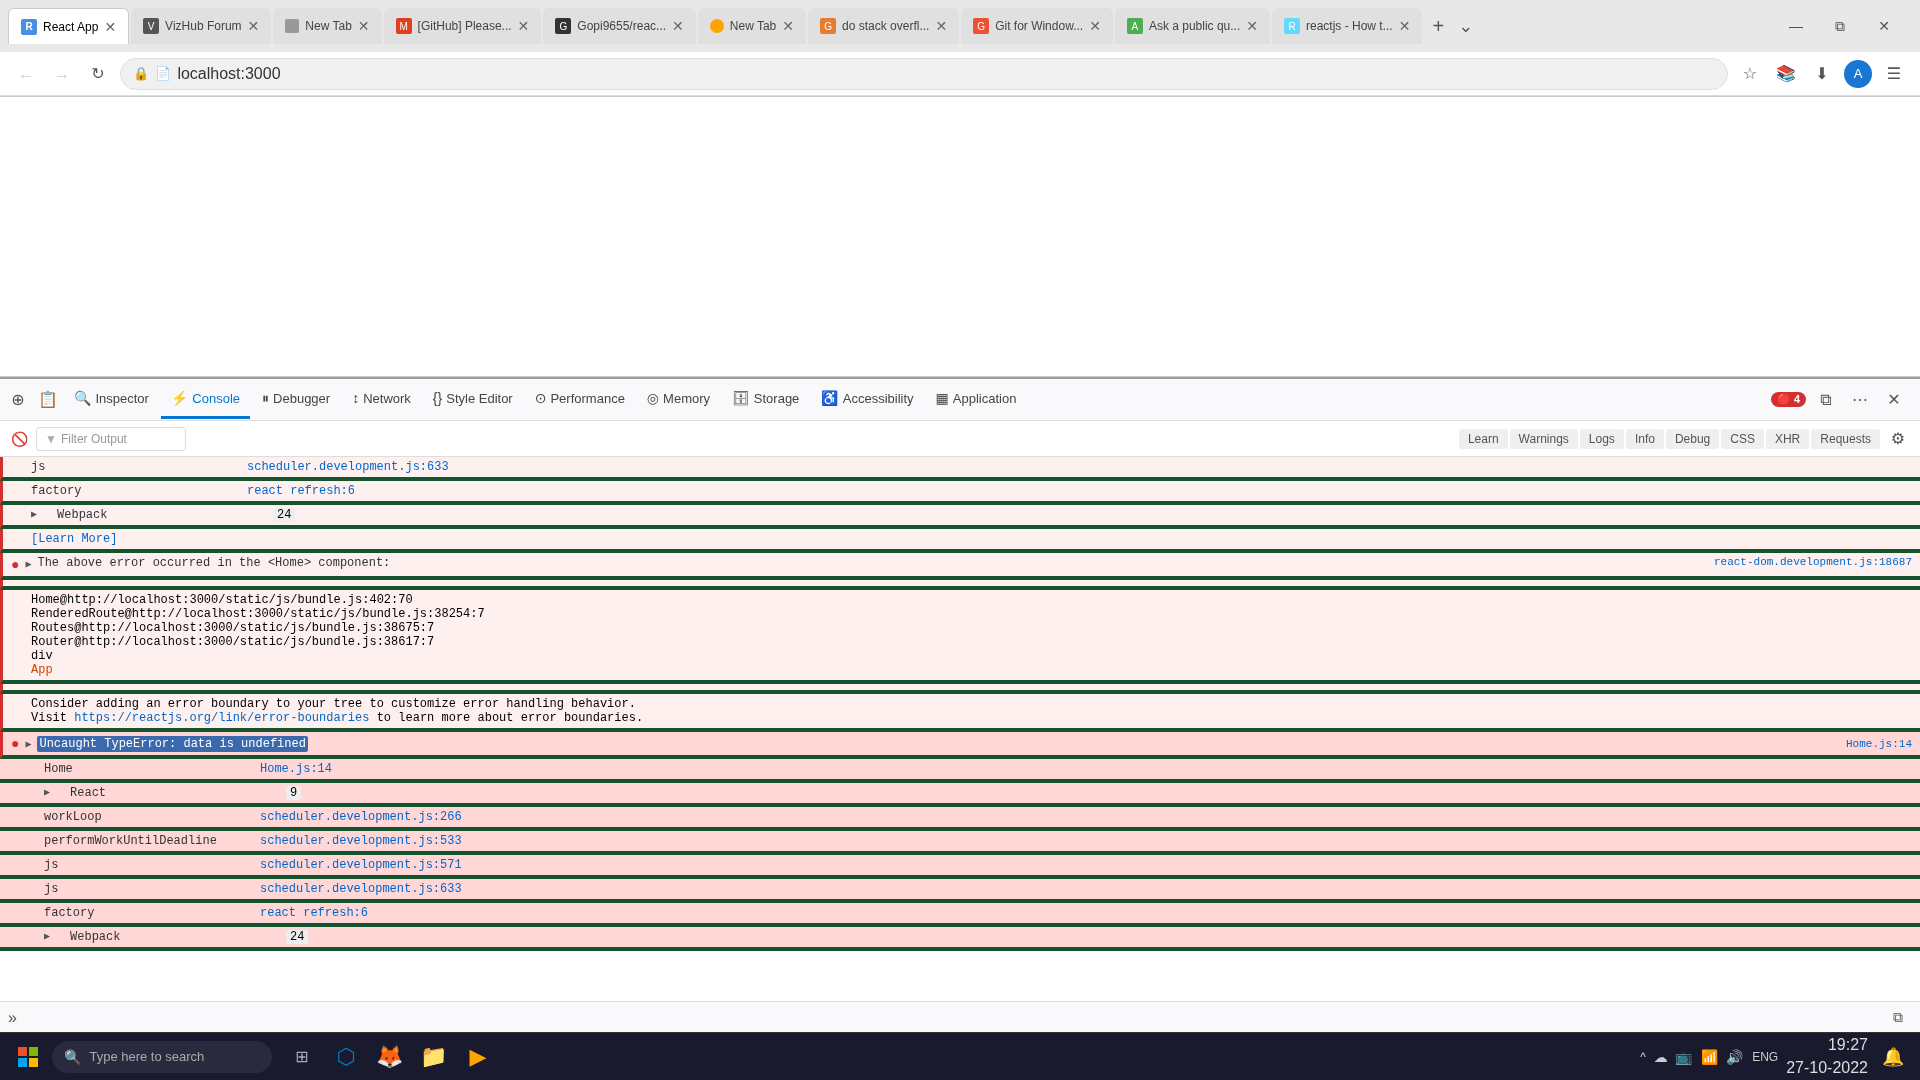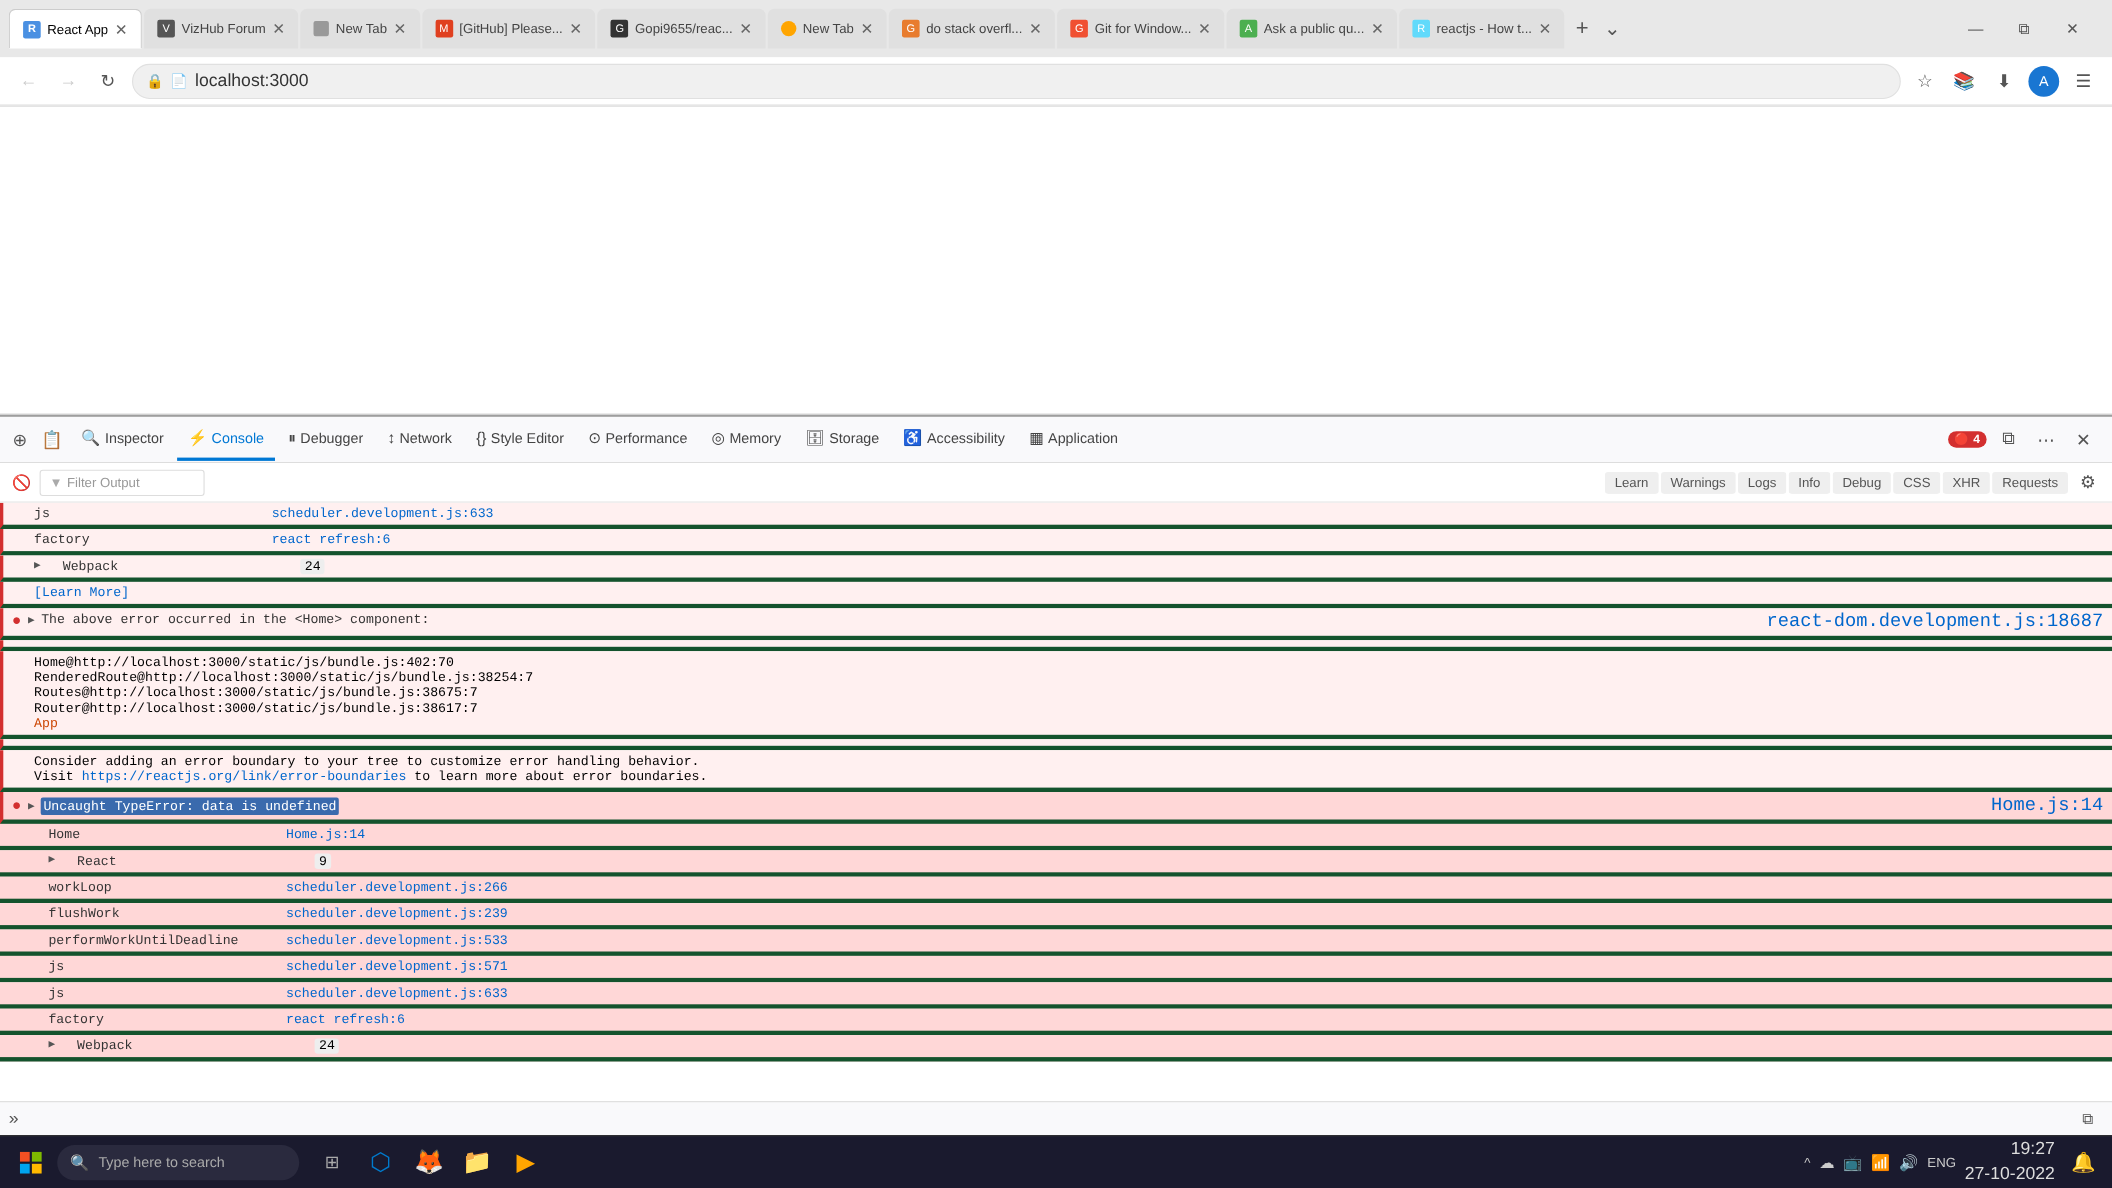--- a/index.html
+++ b/index.html
@@ -47,21 +47,21 @@
     .filter-btn { padding: 2px 8px; font-size: 12px; border: 1px solid transparent; border-radius: 3px; cursor: pointer; color: #555; }
     .filter-settings { width: 28px; height: 28px; display: flex; align-items: center; justify-content: center; cursor: pointer; font-size: 16px; color: #555; }
 
     
     .console-content { flex: 1; overflow-y: auto; font-family: 'Consolas', 'Courier New', monospace; font-size: 12px; background: #fff; }
     .console-entry { padding: 3px 8px; border-bottom: 4px solid #14532d; display: flex; gap: 6px; }
     .console-entry.error-entry { background: #fff0f0; border-left: 3px solid #d32f2f; }
     .console-entry.error-entry-highlight { background: #ffd7d7; }
     .error-icon { color: #d32f2f; font-size: 14px; flex-shrink: 0; margin-top: 1px; }
     .entry-content { flex: 1; }
-    .entry-source { margin-left: auto; color: #0066cc; font-size: 17px; white-space: nowrap; }
+    .entry-source { margin-left: auto; color: #0066cc; font-size: 11px; white-space: nowrap; }
     .entry-text { color: #333; }
     .entry-link { color: #0066cc; text-decoration: none; cursor: pointer; }
     .expand-arrow { color: #555; cursor: pointer; font-size: 10px; }
     .indent-1 { padding-left: 20px; }
     .indent-2 { padding-left: 36px; }
     .code-row { display: flex; gap: 16px; }
     .code-name { color: #333; min-width: 200px; }
     .code-loc { color: #0066cc; cursor: pointer; }
     .selected-text { background: #3a6aad; color: #fff; padding: 1px 2px; border-radius: 2px; }
     .learn-more { color: #0066cc; cursor: pointer; }
@@ -311,20 +311,21 @@
     </div>
 
     <div class="console-entry error-entry" style="height:8px;"></div>
 
     <div class="console-entry error-entry">
       <div class="entry-content indent-1">
         <div>Home@http://localhost:3000/static/js/bundle.js:402:70</div>
         <div>RenderedRoute@http://localhost:3000/static/js/bundle.js:38254:7</div>
         <div>Routes@http://localhost:3000/static/js/bundle.js:38675:7</div>
         <div>Router@http://localhost:3000/static/js/bundle.js:38617:7</div>
+        <div>div</div>
         <div style="color: #cc4400;">App</div>
       </div>
     </div>
 
     <div class="console-entry error-entry" style="height:8px;"></div>
 
     <div class="console-entry error-entry">
       <div class="entry-content indent-1">
         <div>Consider adding an error boundary to your tree to customize error handling behavior.</div>
         <div>
@@ -363,28 +364,20 @@
 
     <div class="console-entry error-entry-highlight">
       <div class="entry-content">
         <div class="code-row indent-2">
           <span class="code-name">workLoop</span>
           <span class="code-loc">scheduler.development.js:266</span>
         </div>
       </div>
     </div>
 
-    <div class="console-entry error-entry-highlight">
-      <div class="entry-content">
-        <div class="code-row indent-2">
-          <span class="code-name">flushWork</span>
-          <span class="code-loc">scheduler.development.js:239</span>
-        </div>
-      </div>
-    </div>
 
     <div class="console-entry error-entry-highlight">
       <div class="entry-content">
         <div class="code-row indent-2">
           <span class="code-name">performWorkUntilDeadline</span>
           <span class="code-loc">scheduler.development.js:533</span>
         </div>
       </div>
     </div>
 

